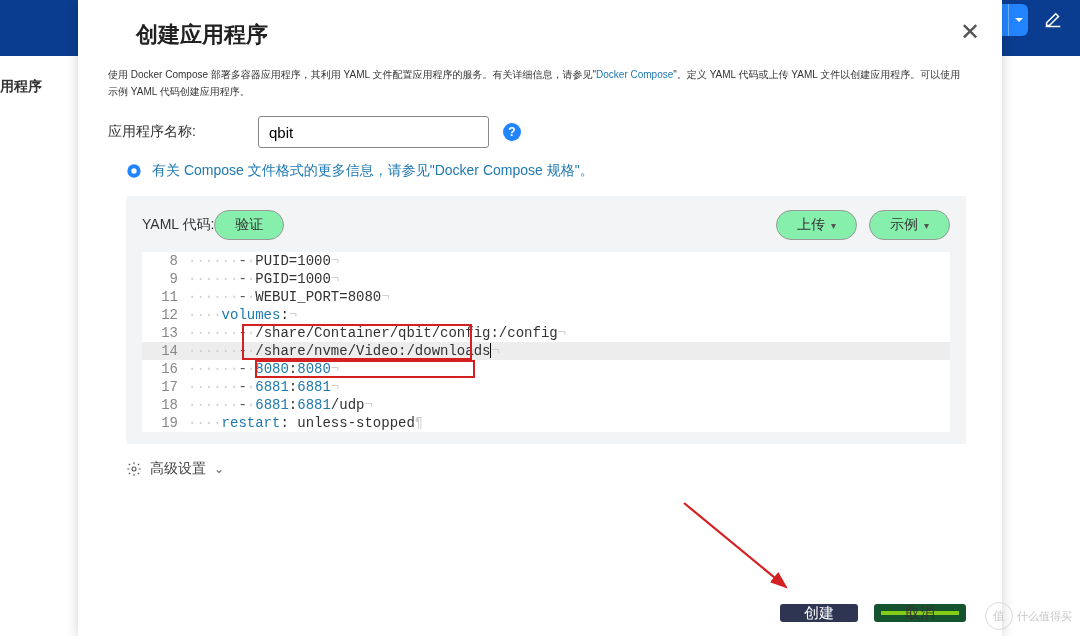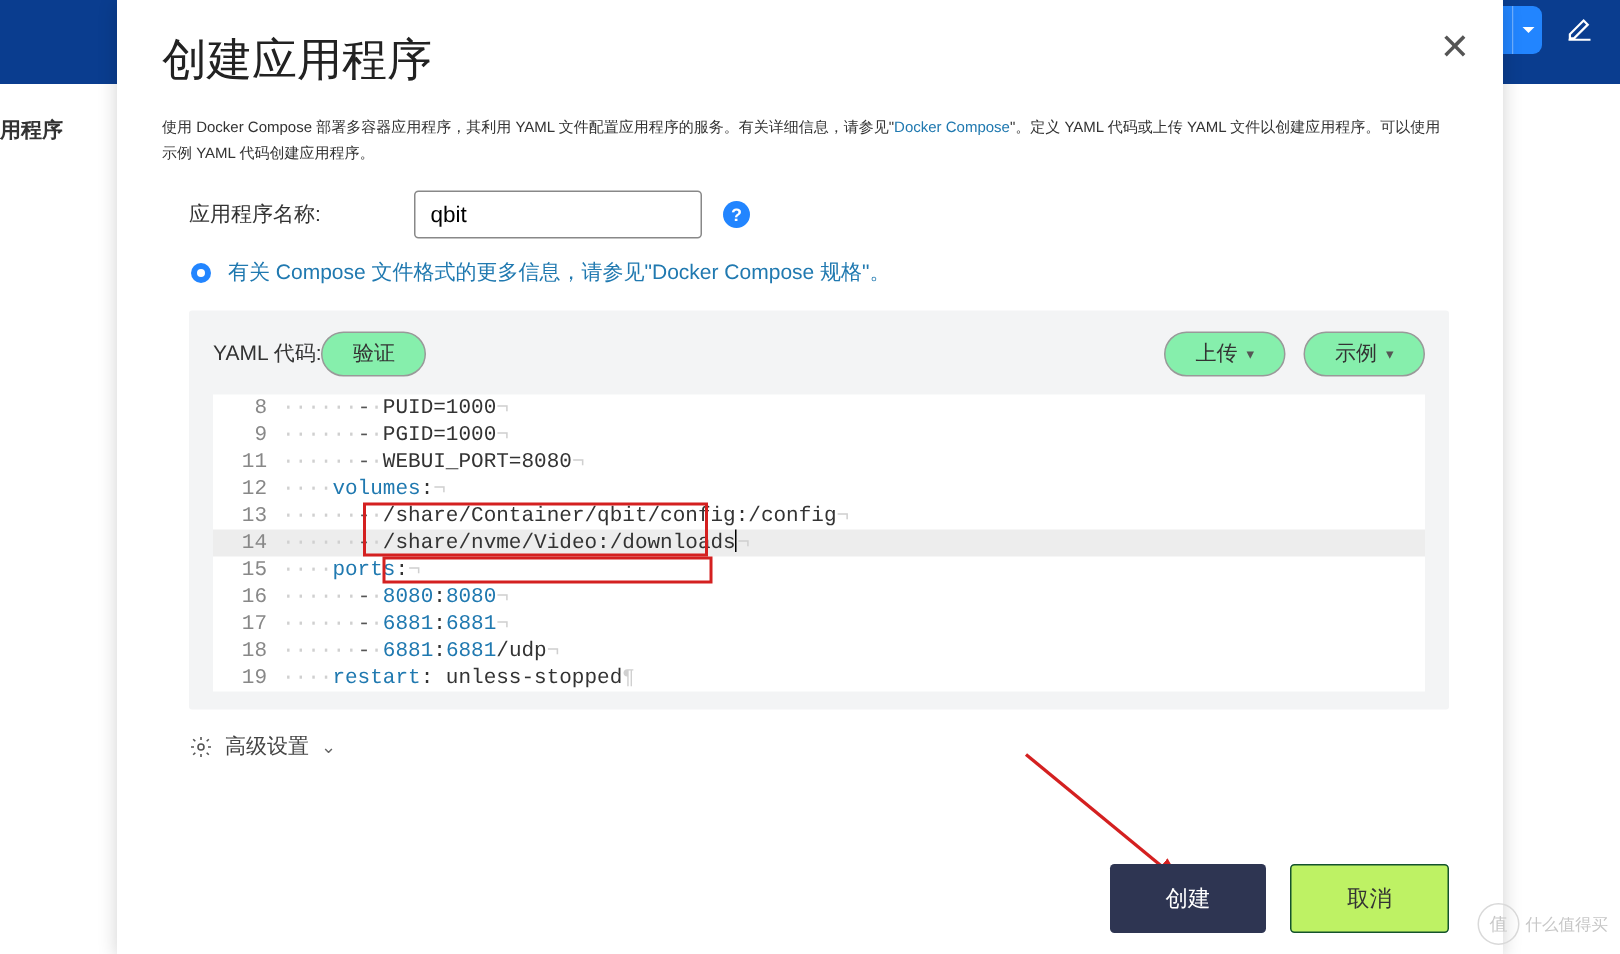--- a/index.html
+++ b/index.html
@@ -36,30 +36,30 @@
     .modal {
       position: absolute; left: 78px; top: 0; right: 78px; bottom: 0;
       background: #fff; box-shadow: 0 2px 12px rgba(0,0,0,0.18);
     }
     .close-btn {
       position: absolute; right: 22px; top: 20px; cursor: pointer;
       color: #555; font-size: 24px; line-height: 1;
     }
     .modal-inner { padding: 20px 36px 18px 30px; }
     .title {
-      font-size: 30px; font-weight: 400; color: #222; margin-bottom: 16px;
+      font-size: 22px; font-weight: 700; color: #222; margin-bottom: 16px; margin-left: 28px;
     }
     .desc { font-size: 10px; color: #333; line-height: 1.7; margin-bottom: 16px; }
     .link { color: #2079b0; text-decoration: none; }
     .form-row {
-      display: flex; align-items: center; margin-left: 18px; margin-bottom: 14px;
+      display: flex; align-items: center; margin-bottom: 14px;
     }
     .form-label { width: 150px; color: #333; }
     .text-input {
-      width: 192px; height: 32px; border: 1px solid #888; border-radius: 3px;
+      width: 231px; height: 32px; border: 1px solid #888; border-radius: 3px;
       padding: 12px 10px; font-size: 15px; font-family: inherit;
     }
     .help-circle {
       width: 18px; height: 18px; border-radius: 50%; background: #2285ff;
       color: #fff; display: inline-flex; align-items: center; justify-content: center;
       font-size: 12px; font-weight: 700; margin-left: 14px;
     }
     .info-row {
       display: flex; align-items: center; margin-left: 18px; margin-bottom: 16px;
       color: #2079b0;
@@ -110,25 +110,25 @@
     .adv-row {
       display: flex; align-items: center; margin-left: 18px; margin-top: 16px;
       cursor: pointer; color: #444; gap: 8px;
     }
     .gear { width: 16px; height: 16px; }
     .chev { font-size: 12px; color: #666; }
     .footer {
       position: absolute; right: 36px; bottom: 14px; display: flex; gap: 16px;
     }
     .btn {
-      height: 46px; padding: 0 37px; border-radius: 3px; font-size: 15px;
+      height: 18px; padding: 0 24px; border-radius: 3px; font-size: 15px;
       display: inline-flex; align-items: center; justify-content: center; cursor: pointer;
     }
     .btn-primary { background: #2e3552; color: #fff; border: none; }
-    .btn-secondary { background: #bef264; color: #333; border: 1px solid #14532d; }
+    .btn-secondary { background: #84cc16; color: #333; border: 7px solid #14532d; }
     .arrow {
       position: absolute; left: 598px; top: 495px; pointer-events: none;
     }
     .wm {
       position: absolute; right: 8px; bottom: 6px; color: #c7c7c7; font-size: 11px;
       display: flex; align-items: center; gap: 4px;
     }
     .wm-circ {
       width: 28px; height: 28px; border: 1px solid #d9d9d9; border-radius: 50%;
       display: flex; align-items: center; justify-content: center; font-size: 12px;
@@ -194,21 +194,20 @@
             </button>
         </div>
       </div>
       <div class="editor" id="editor" style="position: relative;">
           <div class="line"><div class="gutter">8</div><div class="codecell"><span class="ws">······</span><span class="dash">-</span><span class="ws">·</span>PUID=1000<span class="eol">¬</span></div></div>
           <div class="line"><div class="gutter">9</div><div class="codecell"><span class="ws">······</span><span class="dash">-</span><span class="ws">·</span>PGID=1000<span class="eol">¬</span></div></div>
           <div class="line"><div class="gutter">11</div><div class="codecell"><span class="ws">······</span><span class="dash">-</span><span class="ws">·</span>WEBUI_PORT=8080<span class="eol">¬</span></div></div>
           <div class="line"><div class="gutter">12</div><div class="codecell"><span class="ws">····</span><span class="key">volumes</span>:<span class="eol">¬</span></div></div>
           <div class="line"><div class="gutter">13</div><div class="codecell"><span class="ws">······</span><span class="dash">-</span><span class="ws">·</span>/share/Container/qbit/config:/config<span class="eol">¬</span></div></div>
           <div class="line hl"><div class="gutter">14</div><div class="codecell"><span class="ws">······</span><span class="dash">-</span><span class="ws">·</span>/share/nvme/Video:/downloads<span class="cursor"></span><span class="eol">¬</span></div></div>
-          <div class="line"><div class="gutter">15</div><div class="codecell"><span class="ws">····</span><span class="key">ports</span>:<span class="eol">¬</span></div></div>
           <div class="line"><div class="gutter">16</div><div class="codecell"><span class="ws">······</span><span class="dash">-</span><span class="ws">·</span><span class="num">8080</span>:<span class="num">8080</span><span class="eol">¬</span></div></div>
           <div class="line"><div class="gutter">17</div><div class="codecell"><span class="ws">······</span><span class="dash">-</span><span class="ws">·</span><span class="num">6881</span>:<span class="num">6881</span><span class="eol">¬</span></div></div>
           <div class="line"><div class="gutter">18</div><div class="codecell"><span class="ws">······</span><span class="dash">-</span><span class="ws">·</span><span class="num">6881</span>:<span class="num">6881</span>/udp<span class="eol">¬</span></div></div>
           <div class="line"><div class="gutter">19</div><div class="codecell"><span class="ws">····</span><span class="key">restart</span>: unless-stopped<span class="eol">¶</span></div></div>
           <div class="redbox" style="top: 72px; left: 99.6px; width: 230px; height: 36px;"></div>
           <div class="redbox" style="top: 108px; left: 113.2px; width: 220px; height: 18px;"></div>
         </div>
     </div>
 
     <div class="adv-row">

